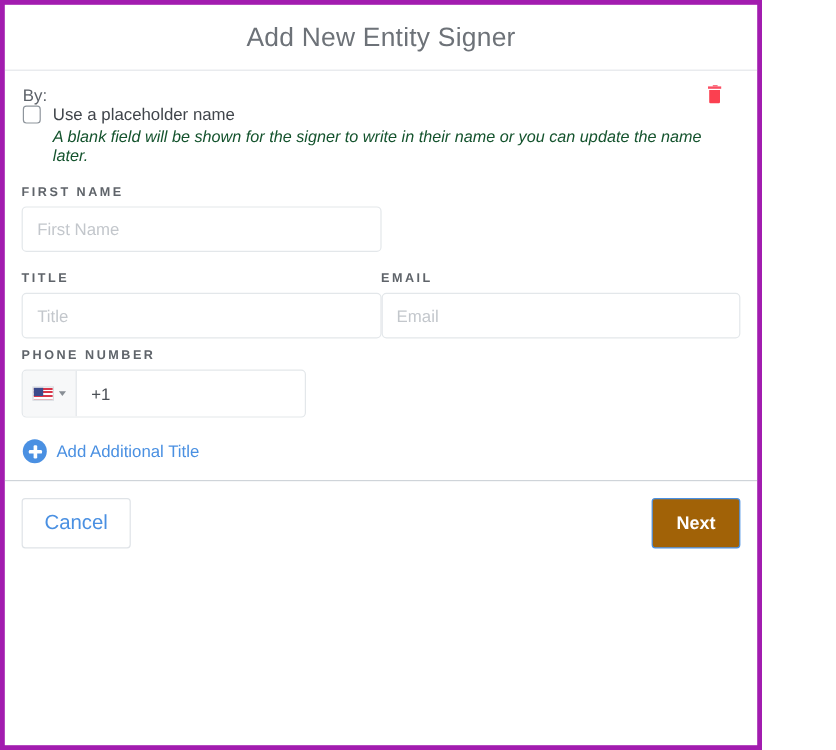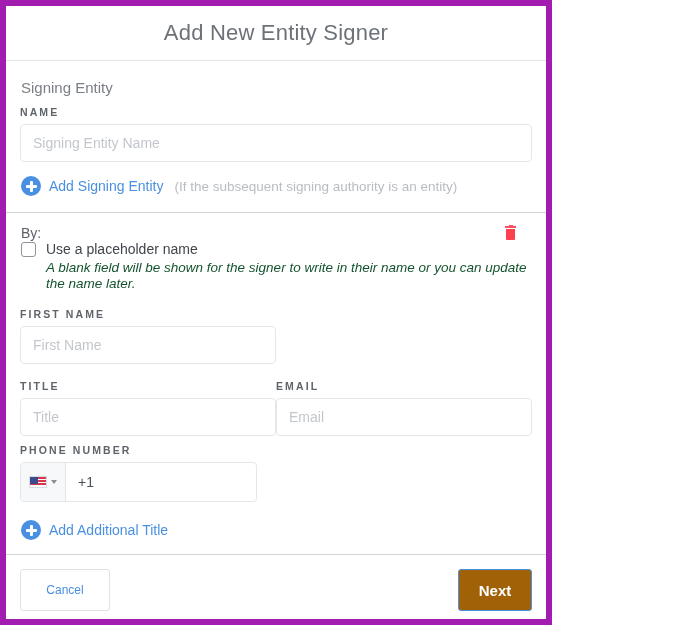--- a/index.html
+++ b/index.html
@@ -10,24 +10,24 @@
     width: 697px;
     height: 625px;
     background: #ffffff;
     font-family: "Liberation Sans", sans-serif;
     -webkit-font-smoothing: antialiased;
   }
 
   .dialog {
     position: relative;
     box-sizing: border-box;
-    width: 552px;
+    width: 635px;
     height: 625px;
     background: #ffffff;
-    border: 6px solid #a21caf;
+    border: 4px solid #a21caf;
     overflow: hidden;
   }
 
   
   .dialog-header {
     box-sizing: border-box;
     height: 55px;
     display: flex;
     align-items: center;
     justify-content: center;
@@ -278,21 +278,21 @@
   }
   .btn-cancel {
     box-sizing: border-box;
     min-width: 90px;
     height: 42px;
     padding: 0 18px;
     background: #ffffff;
     border: 1px solid #dfe3e7;
     border-radius: 3px;
     color: #4a90e2;
-    font-size: 12px;
+    font-size: 17px;
     font-family: "Liberation Sans", sans-serif;
     cursor: pointer;
   }
   .btn-next {
     box-sizing: border-box;
     min-width: 74px;
     height: 42px;
     padding: 0 18px;
     background: #a16207;
     border: 1px solid #4a90e2;
@@ -306,34 +306,20 @@
 </style>
 </head>
 <body>
 
 <div class="dialog">
 
   <div class="dialog-header">
     <div class="dialog-title">Add New Entity Signer</div>
   </div>
 
-  <div class="section section-divider">
-    <div class="section-heading">Signing Entity</div>
-
-    <div class="field">
-      <div class="field-label">NAME</div>
-      <input class="text-input" type="text" placeholder="Signing Entity Name" style="">
-    </div>
-
-    <div class="add-row">
-      <span class="plus-icon"></span>
-      <span class="add-link">Add Signing Entity</span>
-      <span class="add-hint">(If the subsequent signing authority is an entity)</span>
-    </div>
-  </div>
 
   <div class="section section-divider">
 
     <div class="signer-top">
       <div class="by-label">By:</div>
       <div class="trash-icon">
         <span class="lid"></span>
         <span class="can"></span>
       </div>
     </div>

